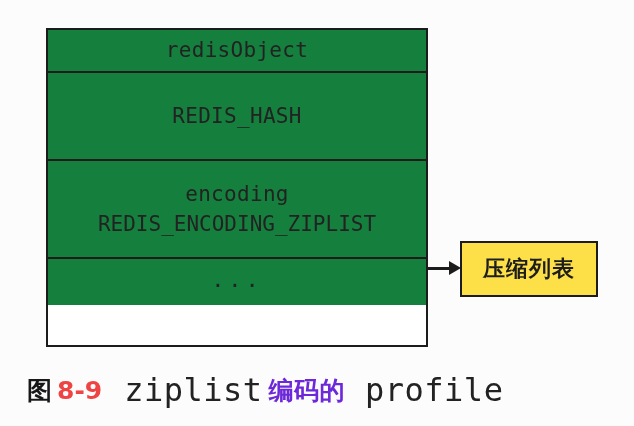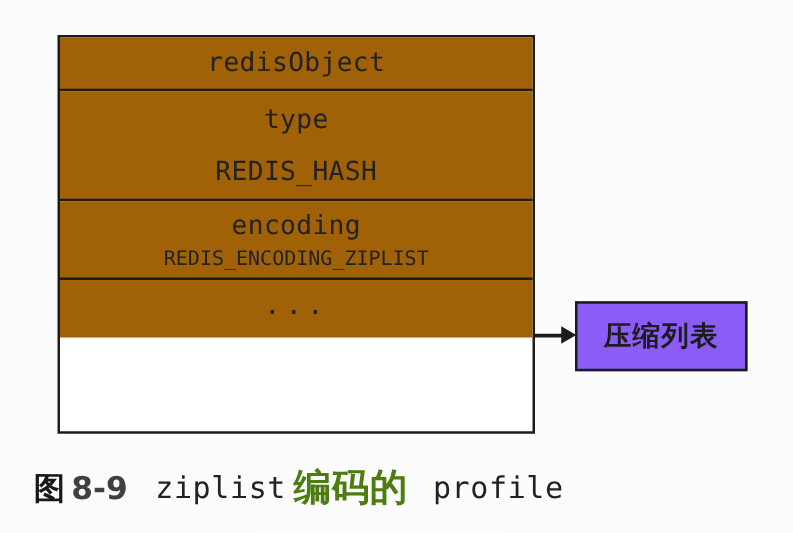--- a/index.html
+++ b/index.html
@@ -31,42 +31,42 @@
     flex-direction: column;
   }
   .struct-row {
     box-sizing: border-box;
     border-bottom: 2.5px solid #1c1c1c;
     display: flex;
     flex-direction: column;
     align-items: center;
     justify-content: center;
     text-align: center;
-    background: #a16207;
+    background: #15803d;
     overflow: hidden;
   }
   .struct-row:last-child {
     border-bottom: none;
   }
   .row-header   { height: 43px; }
   .row-type     { height: 88px; }
-  .row-encoding { height: 63px; }
+  .row-encoding { height: 98px; }
   .row-ptr      { height: 51px; }
   .row-ellipsis { height: 46px; }
 
   .mono-line {
     font-family: "DejaVu Sans Mono", monospace;
     font-size: 21px;
     letter-spacing: 0.3px;
     line-height: 1.35;
     color: #222222;
     white-space: nowrap;
   }
   .mono-line.small {
-    font-size: 16px;
+    font-size: 21px;
     letter-spacing: 0px;
   }
   .row-type .mono-line + .mono-line { margin-top: 14px; }
   .row-encoding .mono-line + .mono-line { margin-top: 2px; }
 
   .ellipsis-dots {
     font-family: "DejaVu Sans Mono", monospace;
     font-size: 22px;
     letter-spacing: 4px;
     color: #222222;
@@ -104,21 +104,21 @@
 
   
   .target-box {
     position: absolute;
     left: 460px;
     top: 241px;
     width: 138px;
     height: 56px;
     box-sizing: border-box;
     border: 2.5px solid #1c1c1c;
-    background: #8b5cf6;
+    background: #fde047;
     display: flex;
     align-items: center;
     justify-content: center;
   }
   .target-label {
     font-family: "DejaVu Sans", sans-serif;
     font-size: 22px;
     font-weight: 600;
     letter-spacing: 1px;
     color: #1d1d1d;
@@ -139,56 +139,55 @@
   .cap-fig {
     font-family: "DejaVu Sans", sans-serif;
     font-size: 25px;
     font-weight: 700;
     color: #181818;
   }
   .cap-num {
     font-family: "DejaVu Sans", sans-serif;
     font-size: 25px;
     font-weight: 700;
-    color: #404040;
+    color: #ef4444;
     margin-left: 5px;
   }
   .cap-mono {
     font-family: "DejaVu Sans Mono", monospace;
-    font-size: 24px;
+    font-size: 32px;
     color: #222222;
     letter-spacing: 0.5px;
     margin-left: 22px;
     margin-right: 6px;
   }
   .cap-mono.tight {
     margin-left: 20px;
     margin-right: 5px;
   }
   .cap-cn {
     font-family: Liberation Mono, monospace;
-    font-size: 30px;
+    font-size: 25px;
     font-weight: 700;
-    color: #4d7c0f;
+    color: #6d28d9;
     letter-spacing: 0.5px;
   }
 </style>
 </head>
 <body>
 
 <div id="page">
 
   <div class="struct-box">
 
     <div class="struct-row row-header">
       <div class="mono-line">redisObject</div>
     </div>
 
     <div class="struct-row row-type">
-      <div class="mono-line">type</div>
       <div class="mono-line">REDIS_HASH</div>
     </div>
 
     <div class="struct-row row-encoding">
       <div class="mono-line">encoding</div>
       <div class="mono-line small">REDIS_ENCODING_ZIPLIST</div>
     </div>
 
 
     <div class="struct-row row-ellipsis">

